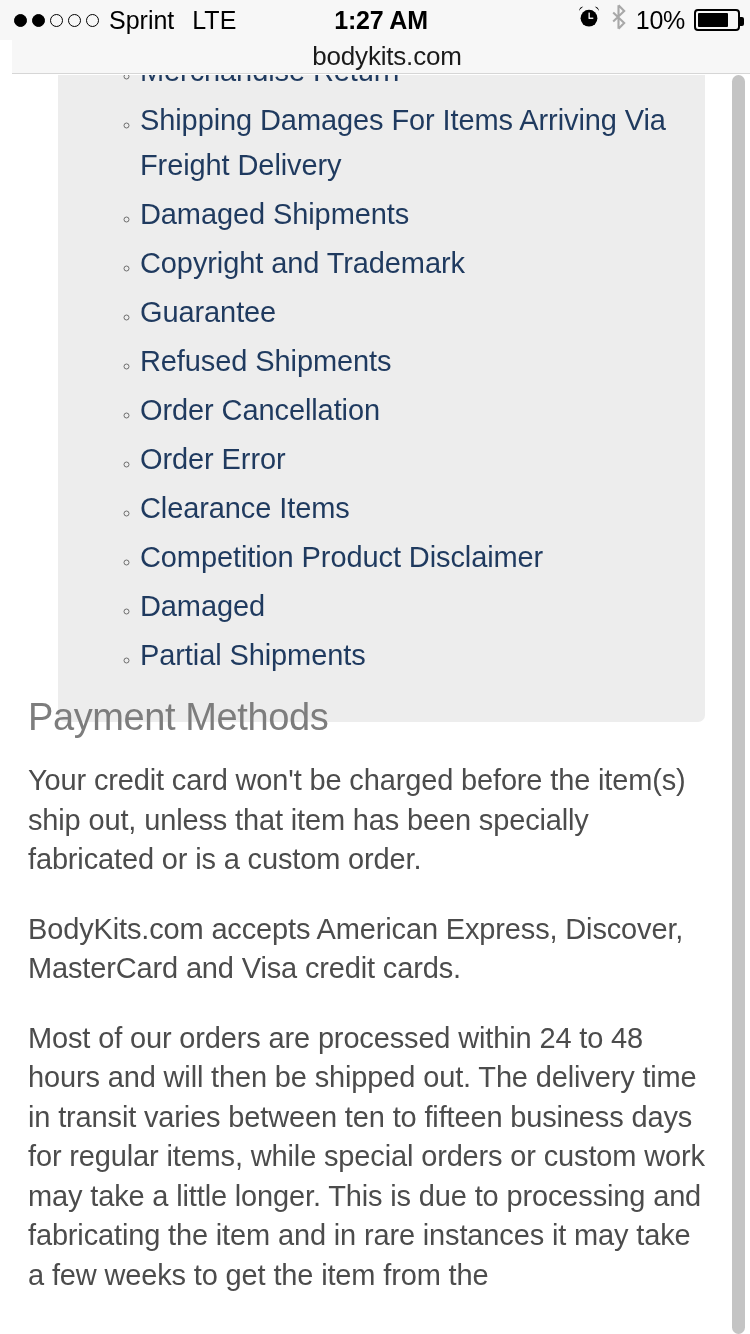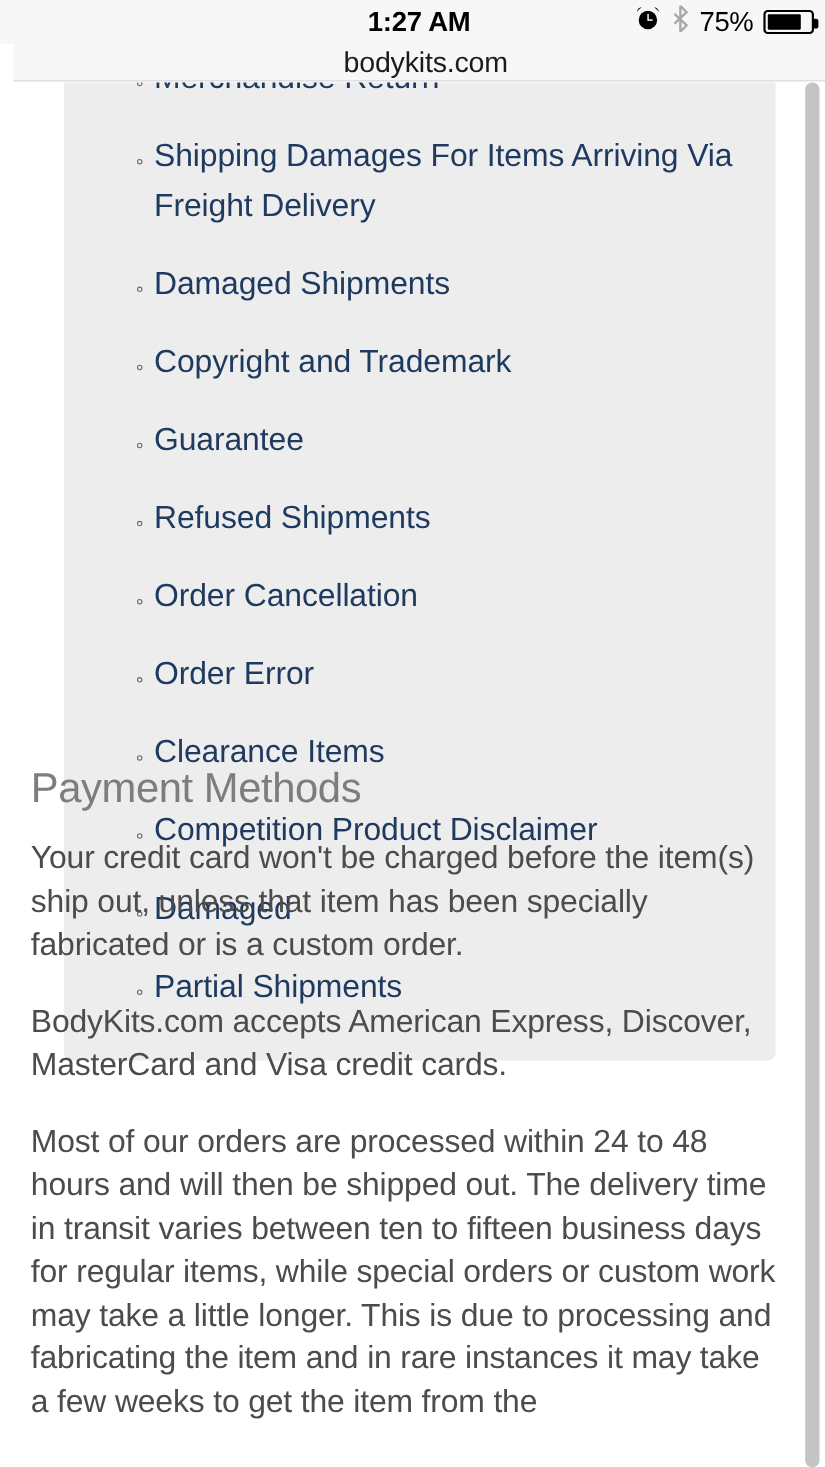--- a/index.html
+++ b/index.html
@@ -135,21 +135,21 @@
   .toc-list {
     list-style-type: circle;
     margin: 0;
     padding: 0 30px 0 82px;
     color: #6d6d6d;
   }
   .toc-list li {
     margin: 0;
     padding: 0;
   }
-  .toc-list li + li { margin-top: 26px; }
+  .toc-list li + li { margin-top: 4px; }
   .toc-link {
     color: #1f3a5f;
     text-decoration: none;
     font-size: 29px;
     line-height: 45px;
     letter-spacing: -0.1px;
     display: inline;
   }
 
   .content {
@@ -193,39 +193,50 @@
     width: 13px;
     height: 1259px;
     background: #c4c4c4;
     border-radius: 7px;
   }
 </style>
 </head>
 <body>
 
 <div class="status-bar">
+  <div class="status-left">
+    <span class="signal-dots">
+      <span class="dot filled"></span>
+      <span class="dot filled"></span>
+      <span class="dot"></span>
+      <span class="dot"></span>
+      <span class="dot"></span>
+    </span>
+    <span class="carrier">Sprint</span>
+    <span class="net-type">LTE</span>
+  </div>
 
   <div class="status-center">1:27 AM</div>
 
   <div class="status-right">
     <span class="alarm-icon">
       <svg width="24" height="24" viewBox="0 0 24 24">
         <path d="M3.2 4.3 L6.3 1.6 A5 5 0 0 0 2.0 6.0 Z" fill="#000"></path>
         <path d="M20.8 4.3 L17.7 1.6 A5 5 0 0 1 22.0 6.0 Z" fill="#000"></path>
         <circle cx="12" cy="13.2" r="8.4" fill="#000"></circle>
         <rect x="11.5" y="7.6" width="1.3" height="6.2" fill="#fff"></rect>
         <rect x="11.9" y="12.6" width="4.4" height="1.3" fill="#fff"></rect>
       </svg>
     </span>
     <span class="bt-icon">
       <svg width="17" height="26" viewBox="0 0 17 26">
         <path d="M8.5 1.2 L14.2 7.0 L3.2 17.4 M8.5 24.8 L14.2 19.0 L3.2 8.6 M8.5 1.2 L8.5 24.8" stroke="#a8a8a8" stroke-width="2.1" fill="none" stroke-linejoin="miter"></path>
       </svg>
     </span>
-    <span class="battery-pct">75%</span>
+    <span class="battery-pct">10%</span>
     <span class="battery">
       <span class="battery-fill" style="width: 30px;"></span>
     </span>
   </div>
 </div>
 
 <div class="url-bar">
   <span class="url-text">bodykits.com</span>
 </div>
 

